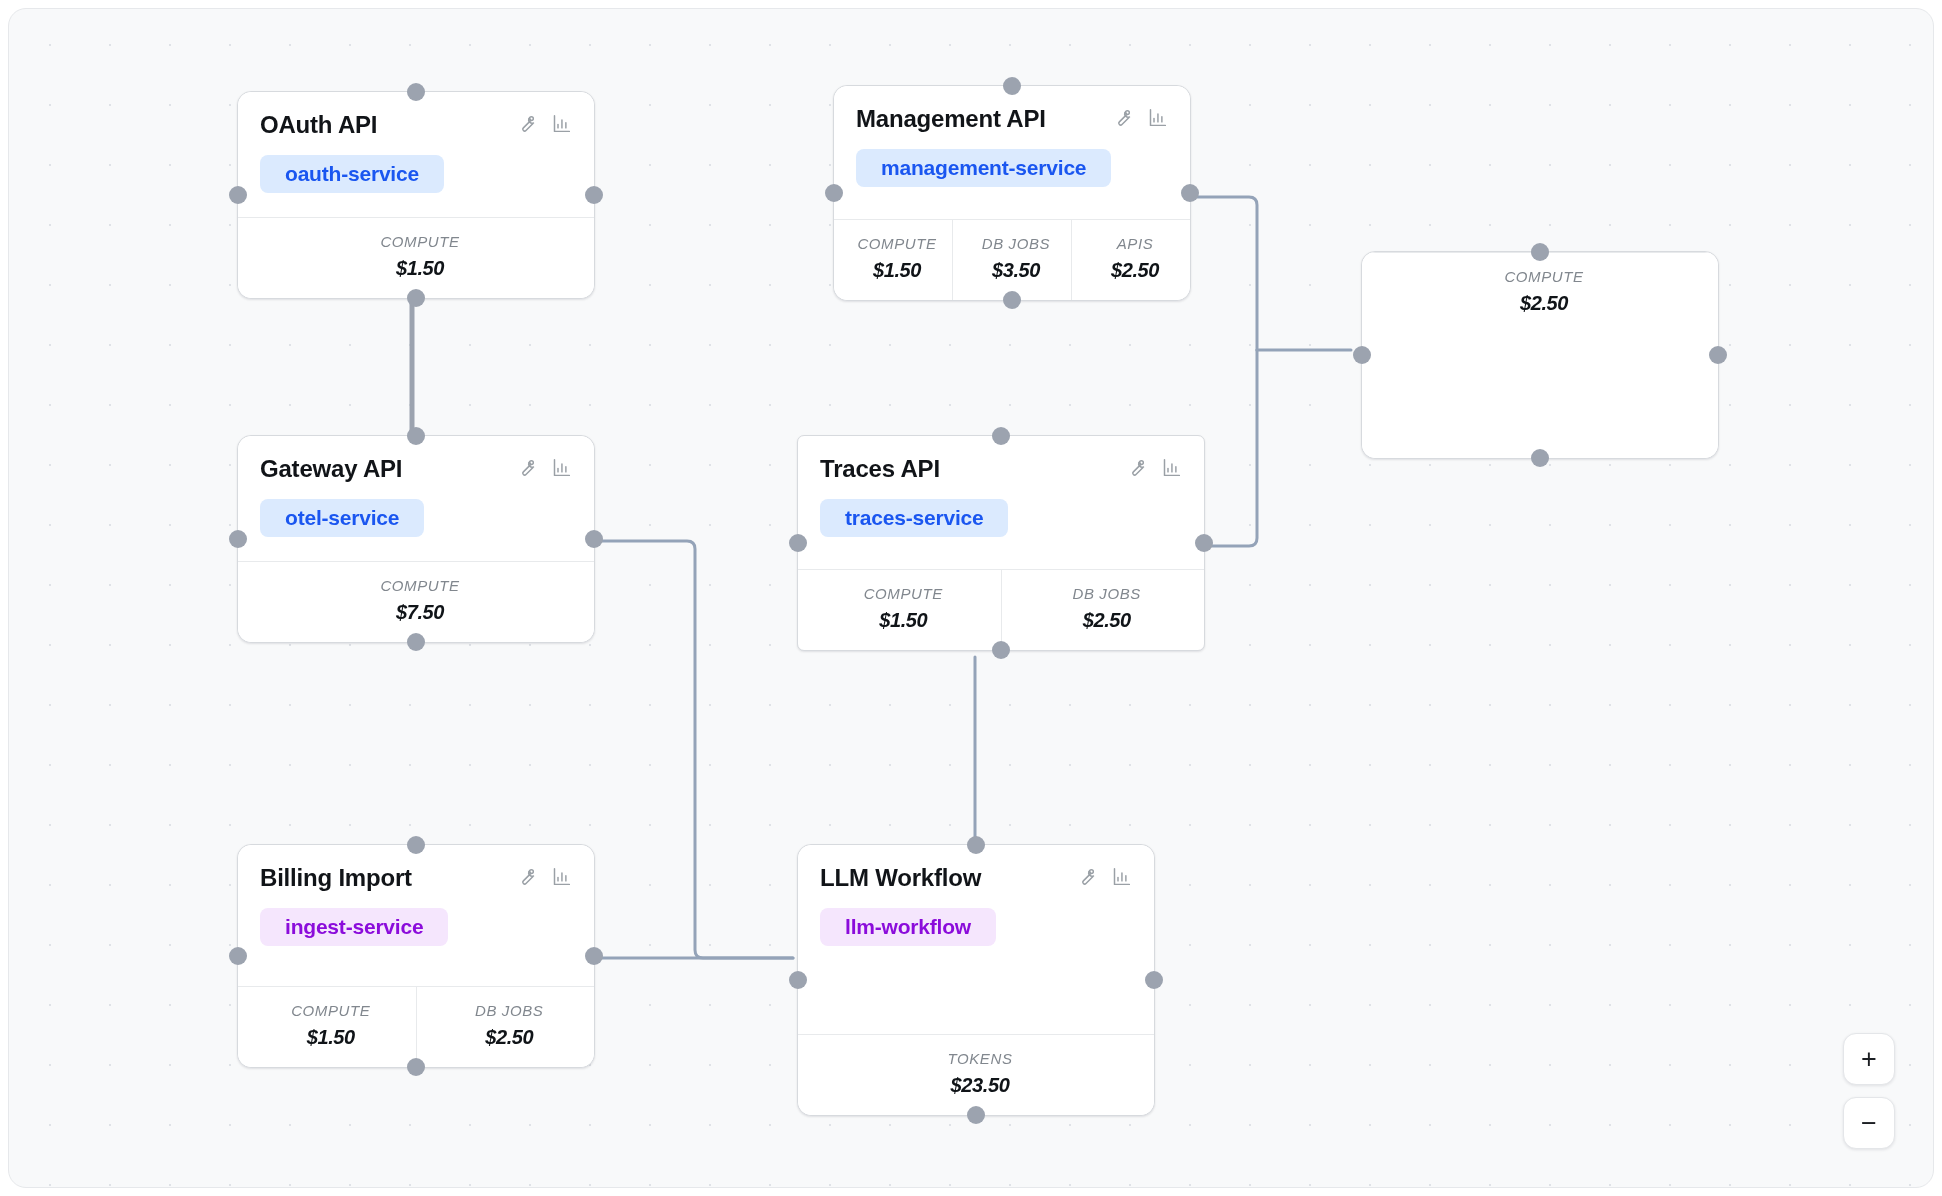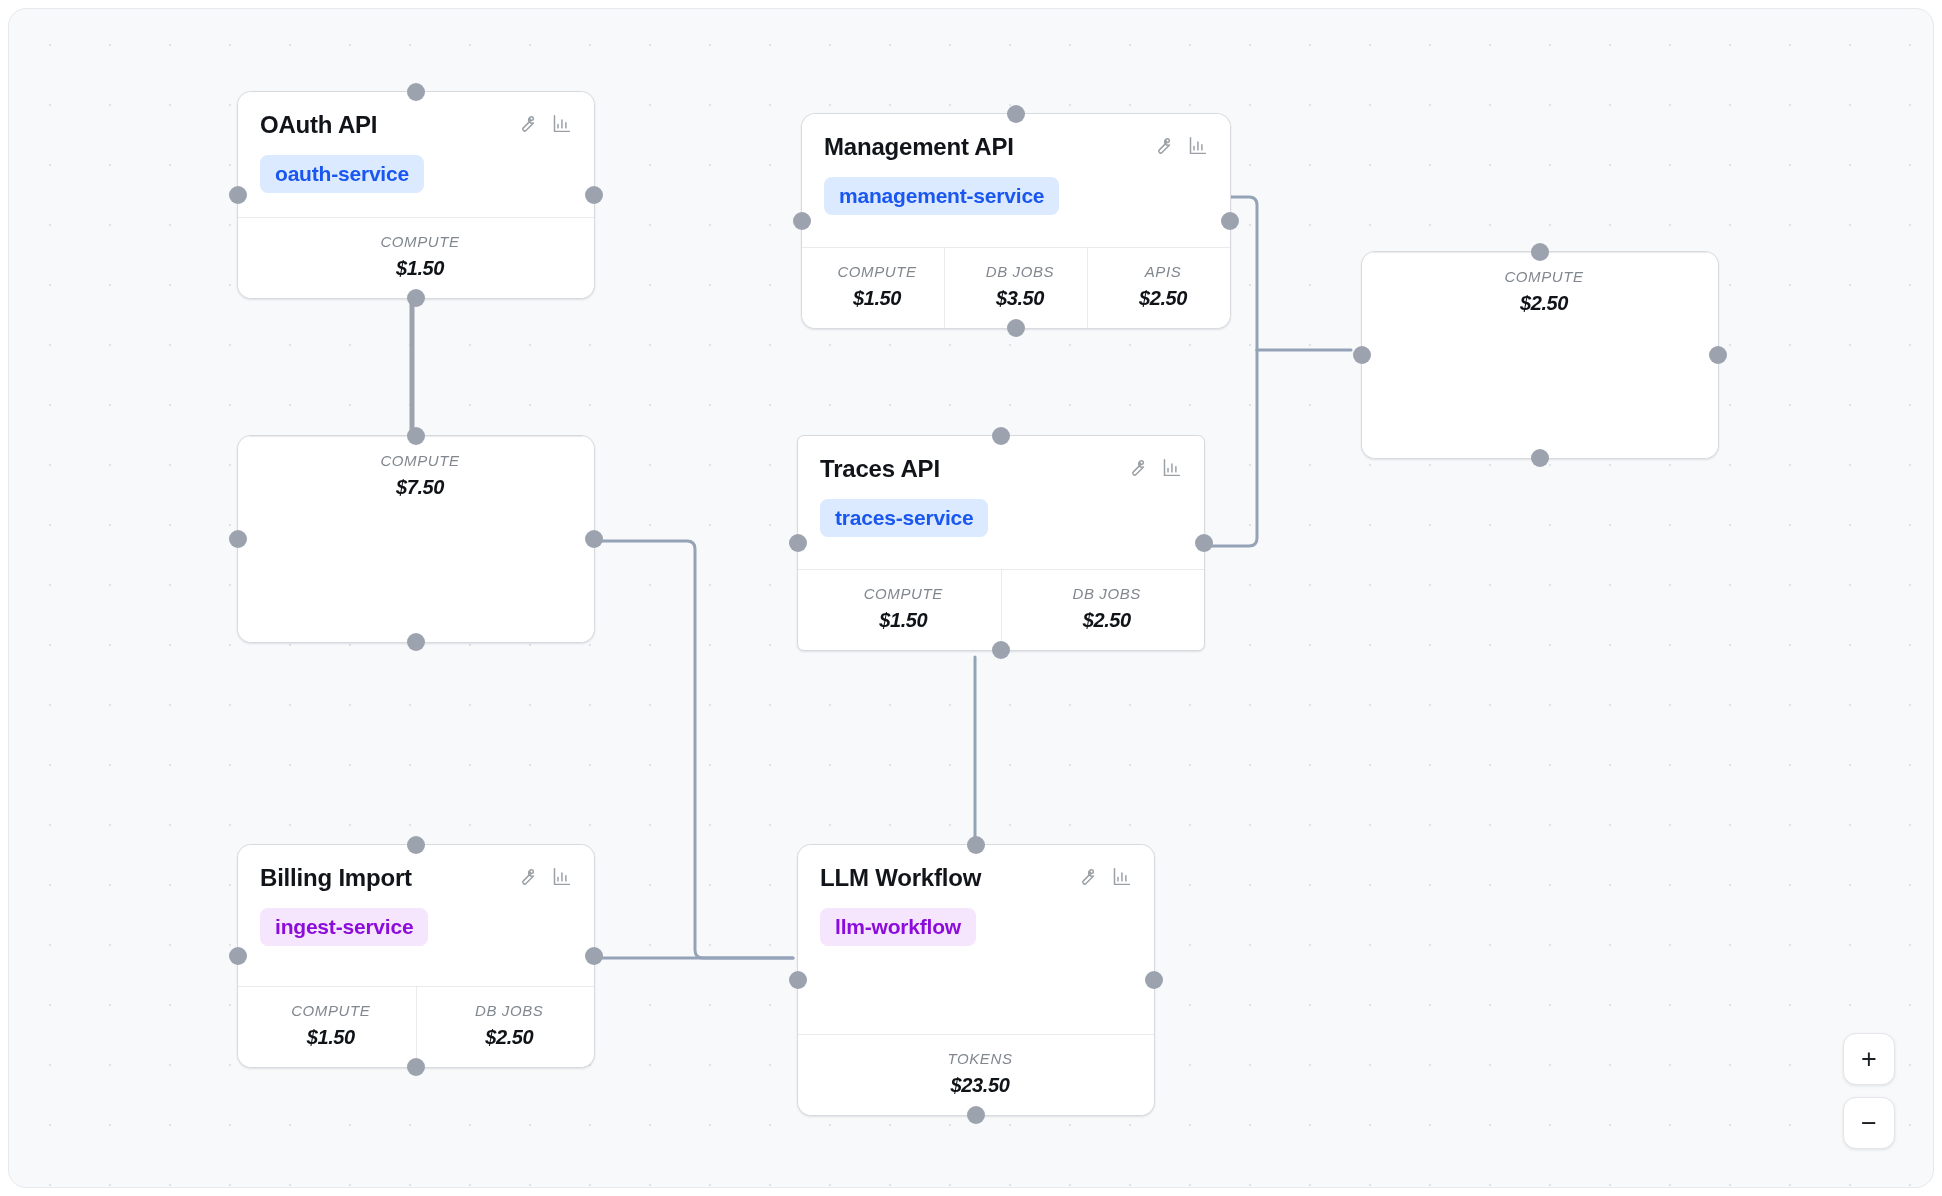--- a/index.html
+++ b/index.html
@@ -62,21 +62,21 @@
     letter-spacing: -0.2px;
     line-height: 1.15;
   }
   .head-icons { display: flex; align-items: center; gap: 14px; padding-top: 2px; }
   .icon-btn { display: block; line-height: 0; color: #9aa0a6; cursor: pointer; }
   .icon-btn svg { display: block; }
 
   .tag {
     display: inline-block;
     margin-top: 16px;
-    padding: 7px 15px;
+    padding: 7px 25px;
     border-radius: 8px;
     font-size: 21px;
     font-weight: 700;
     letter-spacing: -0.2px;
     line-height: 1.15;
   }
   .tag-blue   { background: #dbeafe; color: #1a56f0; }
   .tag-green  { background: #dcfce7; color: #15803d; }
   .tag-purple { background: #f5e6fd; color: #8b0cdb; }
 
@@ -197,21 +197,21 @@
           <div class="metric-value">$1.50</div>
         </div>
       </div>
     </div>
     <div class="port top"></div>
     <div class="port bottom"></div>
     <div class="port left"></div>
     <div class="port right"></div>
   </div>
 
-  <div class="node" style="left:792px; top:76px; width:430px; height:216px;margin-top:28px;">
+  <div class="node" style="left:824px; top:76px; width:358px; height:216px;">
     <div class="node-inner">
       <div class="node-head">
         <div class="head-row">
           <div class="node-title">Management API</div>
           <div class="head-icons">
             <span class="icon-btn">
               <svg width="21" height="21" viewBox="0 0 24 24" fill="none" stroke="currentColor" stroke-width="1.7" stroke-linecap="round" stroke-linejoin="round">
                 <path d="M14.7 6.3a4 4 0 0 0 5.3 5.1l-8.6 8.6a2.1 2.1 0 0 1-3-3l8.6-8.6a4 4 0 0 0-2.3-2.1z"></path>
                 <circle cx="17.6" cy="6.4" r="2.2"></circle>
               </svg>
@@ -259,20 +259,42 @@
       </div>
     </div>
     <div class="port top"></div>
     <div class="port bottom"></div>
     <div class="port left"></div>
     <div class="port right"></div>
   </div>
 
   <div class="node" style="left:228px; top:426px; width:358px; height:208px;">
     <div class="node-inner">
+      <div class="node-head">
+        <div class="head-row">
+          <div class="node-title">Gateway API</div>
+          <div class="head-icons">
+            <span class="icon-btn">
+              <svg width="21" height="21" viewBox="0 0 24 24" fill="none" stroke="currentColor" stroke-width="1.7" stroke-linecap="round" stroke-linejoin="round">
+                <path d="M14.7 6.3a4 4 0 0 0 5.3 5.1l-8.6 8.6a2.1 2.1 0 0 1-3-3l8.6-8.6a4 4 0 0 0-2.3-2.1z"></path>
+                <circle cx="17.6" cy="6.4" r="2.2"></circle>
+              </svg>
+            </span>
+            <span class="icon-btn">
+              <svg width="21" height="21" viewBox="0 0 24 24" fill="none" stroke="currentColor" stroke-width="1.7" stroke-linecap="round" stroke-linejoin="round">
+                <path d="M4 3v18h17"></path>
+                <path d="M8 17v-4"></path>
+                  <path d="M12.5 17V8"></path>
+                  <path d="M17 17v-6"></path>
+              </svg>
+            </span>
+          </div>
+        </div>
+        <span class="tag tag-blue">otel-service</span>
+      </div>
       <div class="metrics">
         <div class="metric">
           <div class="metric-label">COMPUTE</div>
           <div class="metric-value">$7.50</div>
         </div>
       </div>
     </div>
     <div class="port top"></div>
     <div class="port bottom"></div>
     <div class="port left"></div>

